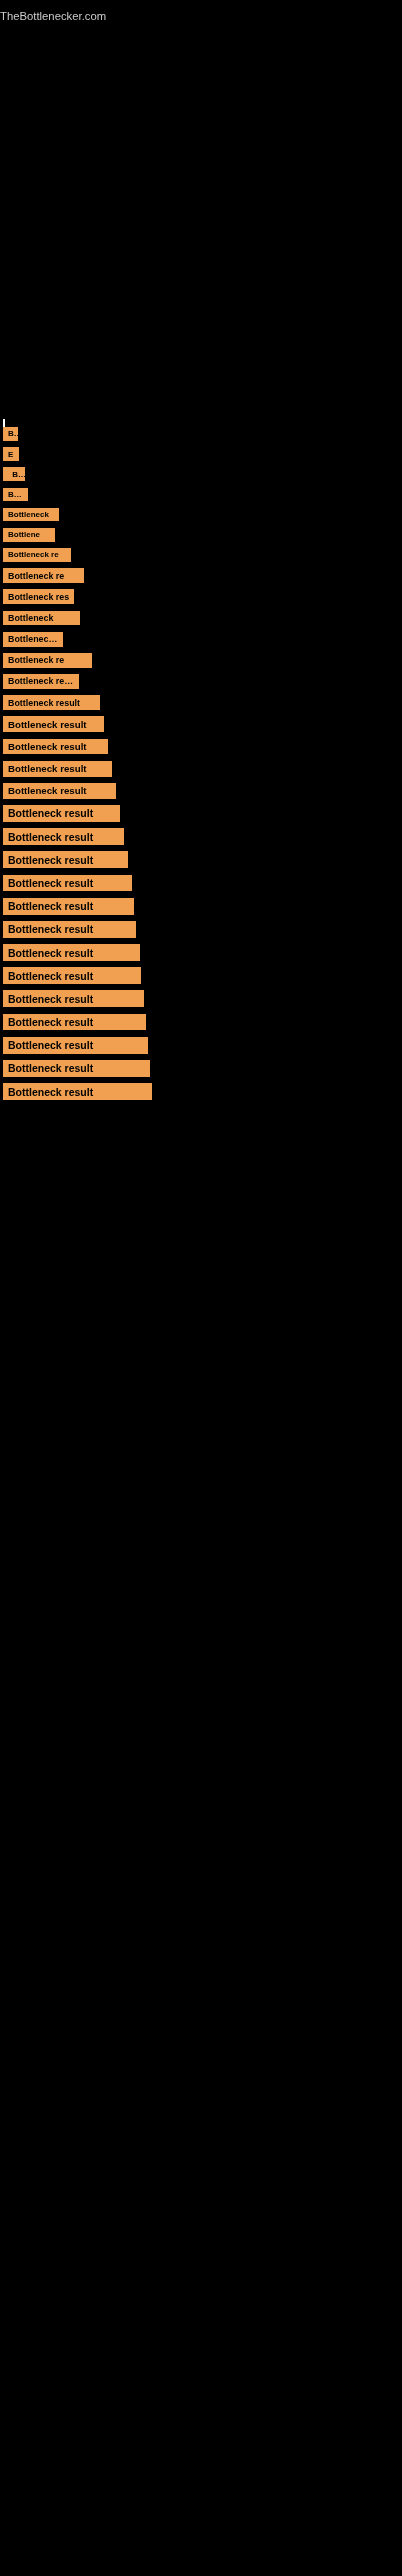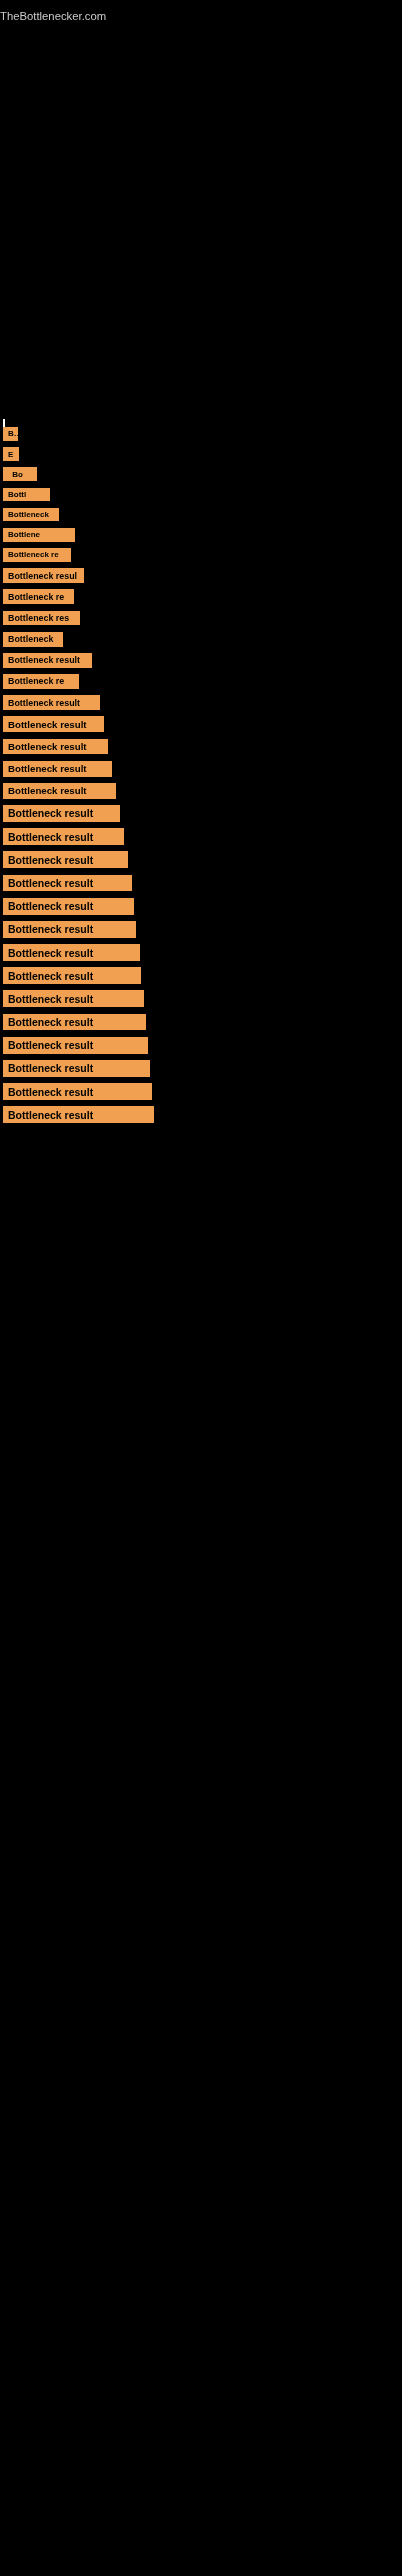--- a/index.html
+++ b/index.html
@@ -52,24 +52,24 @@
       padding: 2.4px 4.8px;
       white-space: nowrap;
       overflow: hidden;
       text-overflow: ellipsis;
       display: inline-block;
     }
 
     
     .result-item:nth-child(1) .result-label { width: 14.5px; font-size: 8px; }
     .result-item:nth-child(2) .result-label { width: 16px; font-size: 8px; }
-    .result-item:nth-child(3) .result-label { width: 34px; font-size: 8px; padding-left: 9px; }
-    .result-item:nth-child(4) .result-label { width: 47px; font-size: 8px; }
+    .result-item:nth-child(3) .result-label { width: 22px; font-size: 8px; padding-left: 9px; }
+    .result-item:nth-child(4) .result-label { width: 25px; font-size: 8px; }
     .result-item:nth-child(5) .result-label { width: 56px; font-size: 8px; }
-    .result-item:nth-child(6) .result-label { width: 72px; font-size: 8px; }
+    .result-item:nth-child(6) .result-label { width: 52px; font-size: 8px; }
     .result-item:nth-child(7) .result-label { width: 68px; font-size: 8px; }
     .result-item:nth-child(8) .result-label { width: 81px; font-size: 8.9px; }
     .result-item:nth-child(9) .result-label { width: 71px; font-size: 8.9px; }
     .result-item:nth-child(10) .result-label { width: 77px; font-size: 8.9px; }
     .result-item:nth-child(11) .result-label { width: 60px; font-size: 8.9px; }
     .result-item:nth-child(12) .result-label { width: 89px; font-size: 8.9px; }
     .result-item:nth-child(13) .result-label { width: 76px; font-size: 8.9px; }
     .result-item:nth-child(14) .result-label { width: 97px; font-size: 8.9px; }
     .result-item:nth-child(15) .result-label { width: 101px; font-size: 9.7px; }
     .result-item:nth-child(16) .result-label { width: 105px; font-size: 9.7px; }
@@ -122,23 +122,20 @@
     <div class="result-item">
       <span class="result-label">Bottleneck</span>
     </div>
     <div class="result-item">
       <span class="result-label">Bottlene</span>
     </div>
     <div class="result-item">
       <span class="result-label">Bottleneck re</span>
     </div>
     <div class="result-item">
-      <span class="result-label">Bottleneck resul</span>
-    </div>
-    <div class="result-item">
       <span class="result-label">Bottleneck re</span>
     </div>
     <div class="result-item">
       <span class="result-label">Bottleneck res</span>
     </div>
     <div class="result-item">
       <span class="result-label">Bottleneck</span>
     </div>
     <div class="result-item">
       <span class="result-label">Bottleneck result</span>

